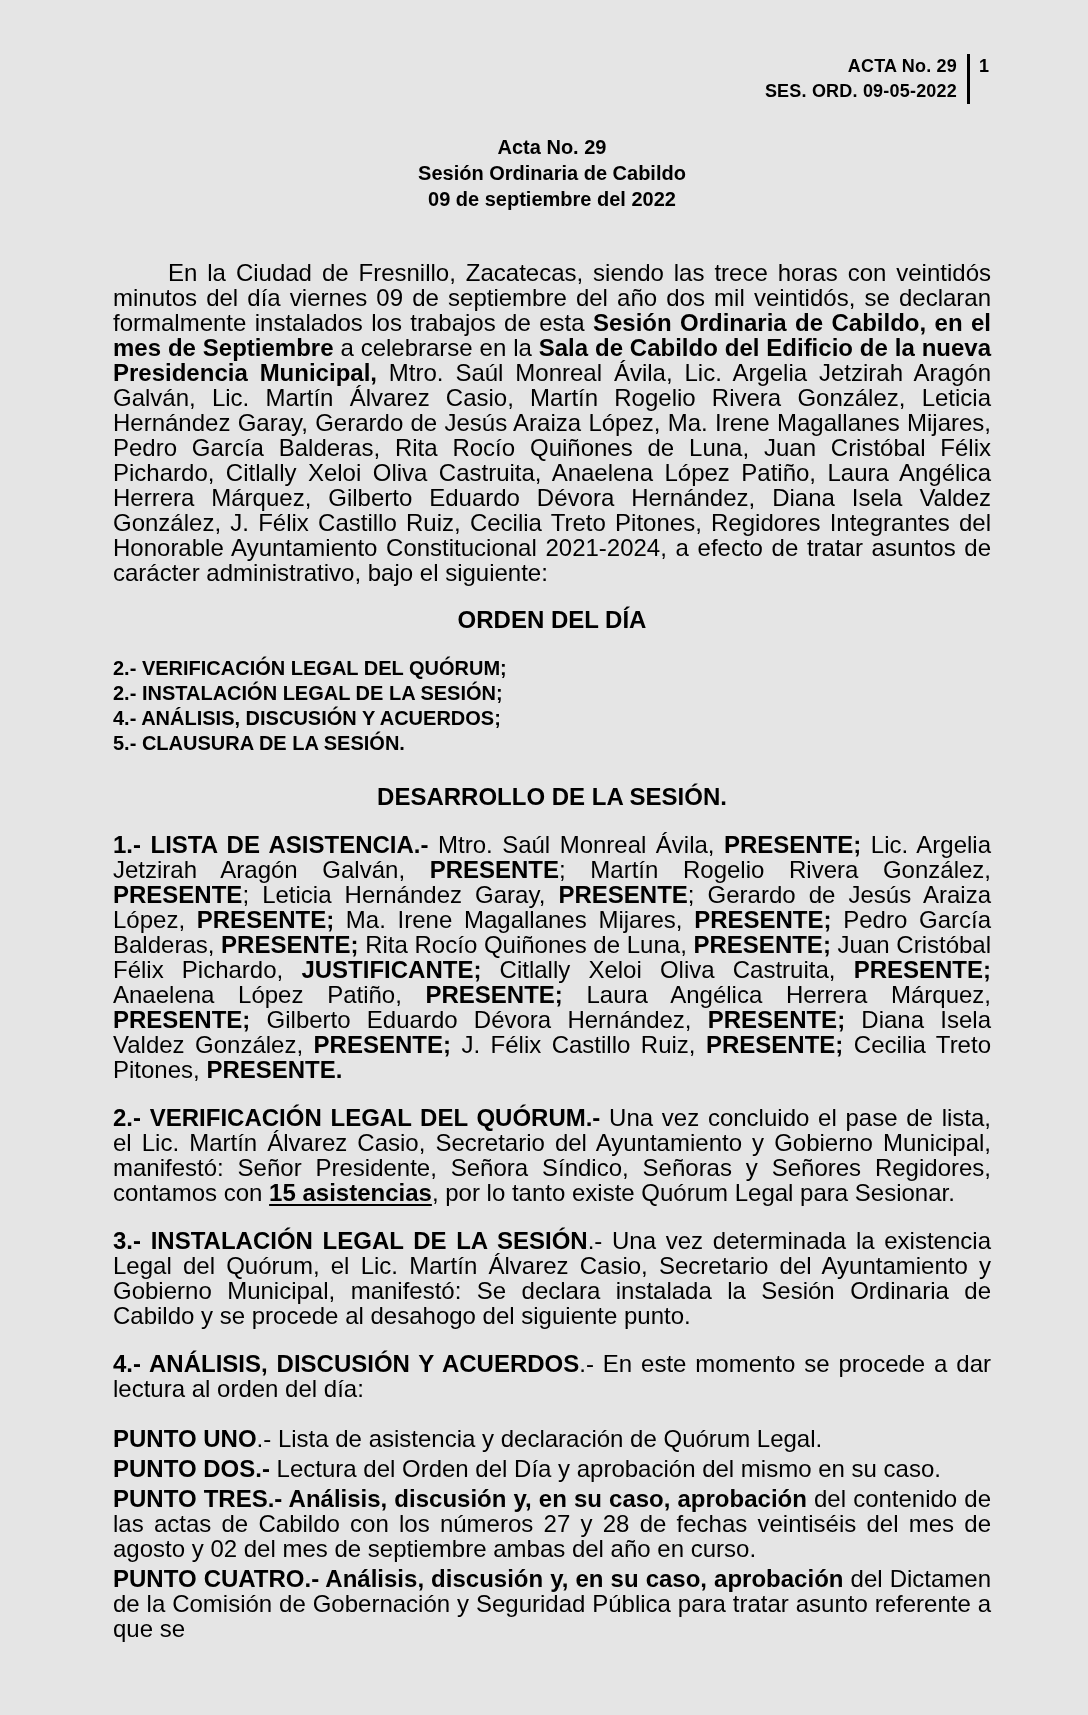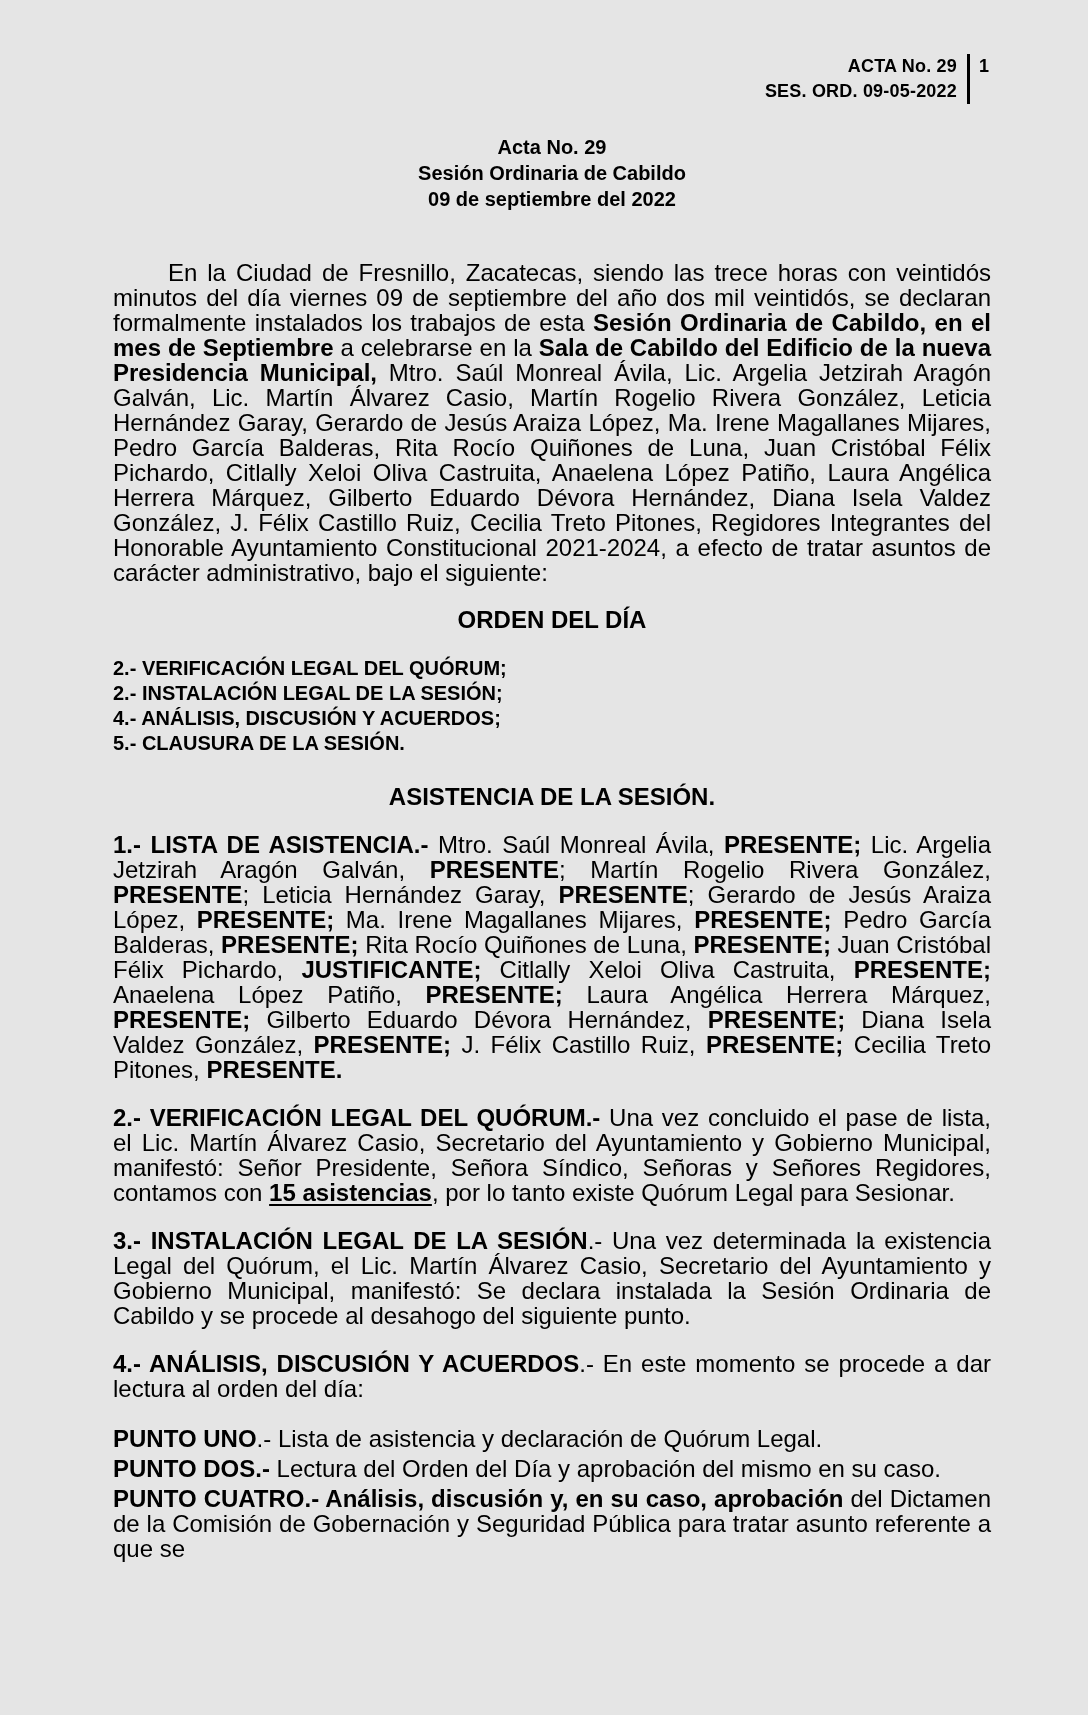--- a/index.html
+++ b/index.html
@@ -100,29 +100,30 @@
 
   <h2 class="center-heading orden-heading">ORDEN DEL DÍA</h2>
 
   <div class="orden-list">
     <div class="orden-item">2.- VERIFICACIÓN LEGAL DEL QUÓRUM;</div>
     <div class="orden-item">2.- INSTALACIÓN LEGAL DE LA SESIÓN;</div>
     <div class="orden-item">4.- ANÁLISIS, DISCUSIÓN Y ACUERDOS;</div>
     <div class="orden-item">5.- CLAUSURA DE LA SESIÓN.</div>
   </div>
 
-  <h2 class="center-heading desarrollo-heading">ASISTENCIA DE LA SESIÓN.</h2>
+  <h2 class="center-heading desarrollo-heading">DESARROLLO DE LA SESIÓN.</h2>
 
   <p class="body-text para"><span class="b">1.- LISTA DE ASISTENCIA.-</span><span> Mtro. Saúl Monreal Ávila, </span><span class="b">PRESENTE;</span><span> Lic. Argelia Jetzirah Aragón Galván, </span><span class="b">PRESENTE</span><span>; Martín Rogelio Rivera González, </span><span class="b">PRESENTE</span><span>; Leticia Hernández Garay, </span><span class="b">PRESENTE</span><span>; Gerardo de Jesús Araiza López, </span><span class="b">PRESENTE;</span><span> Ma. Irene Magallanes Mijares, </span><span class="b">PRESENTE;</span><span> Pedro García Balderas, </span><span class="b">PRESENTE;</span><span> Rita Rocío Quiñones de Luna, </span><span class="b">PRESENTE;</span><span> Juan Cristóbal Félix Pichardo,  </span><span class="b">JUSTIFICANTE;</span><span> Citlally Xeloi Oliva Castruita, </span><span class="b">PRESENTE;</span><span> Anaelena López Patiño, </span><span class="b">PRESENTE;</span><span> Laura Angélica Herrera Márquez, </span><span class="b">PRESENTE;</span><span> Gilberto Eduardo Dévora Hernández,  </span><span class="b">PRESENTE;</span><span> Diana Isela Valdez González, </span><span class="b">PRESENTE;</span><span> J. Félix Castillo Ruiz, </span><span class="b">PRESENTE;</span><span> Cecilia Treto Pitones, </span><span class="b">PRESENTE.</span></p>
 
   <p class="body-text para"><span class="b">2.- VERIFICACIÓN LEGAL DEL QUÓRUM.-</span><span> Una vez concluido el pase de lista, el Lic. Martín Álvarez Casio, Secretario del Ayuntamiento y Gobierno Municipal, manifestó: Señor Presidente, Señora Síndico, Señoras y Señores Regidores, contamos con </span><span class="b u">15 asistencias</span><span>, por lo tanto existe Quórum Legal para Sesionar.</span></p>
 
   <p class="body-text para"><span class="b">3.- INSTALACIÓN LEGAL DE LA SESIÓN</span><span>.- Una vez determinada la existencia Legal del Quórum, el Lic. Martín Álvarez Casio, Secretario del Ayuntamiento y Gobierno Municipal, manifestó: Se declara instalada la Sesión Ordinaria de Cabildo y se procede al desahogo del siguiente punto.</span></p>
 
   <p class="body-text para"><span class="b">4.- ANÁLISIS, DISCUSIÓN Y ACUERDOS</span><span>.- En este momento se procede a dar lectura al orden del día:</span></p>
 
   <div class="puntos">
     <p class="body-text punto"><span class="b">PUNTO UNO</span><span>.- Lista de asistencia y declaración de Quórum Legal.</span></p>
     <p class="body-text punto"><span class="b">PUNTO DOS.-</span><span> Lectura del Orden del Día y aprobación del mismo en su caso.</span></p>
+    <p class="body-text punto"><span class="b">PUNTO TRES.- Análisis, discusión y, en su caso, aprobación</span><span> del contenido de las actas de Cabildo con los números 27 y 28 de fechas veintiséis del mes de agosto y 02 del mes de septiembre ambas del año en curso.</span></p>
     <p class="body-text punto"><span class="b">PUNTO CUATRO.- Análisis, discusión y, en su caso, aprobación</span><span> del Dictamen de la Comisión de Gobernación y Seguridad Pública para tratar asunto referente a que se</span></p>
   </div>
 
 </div>
 
 </body></html>

